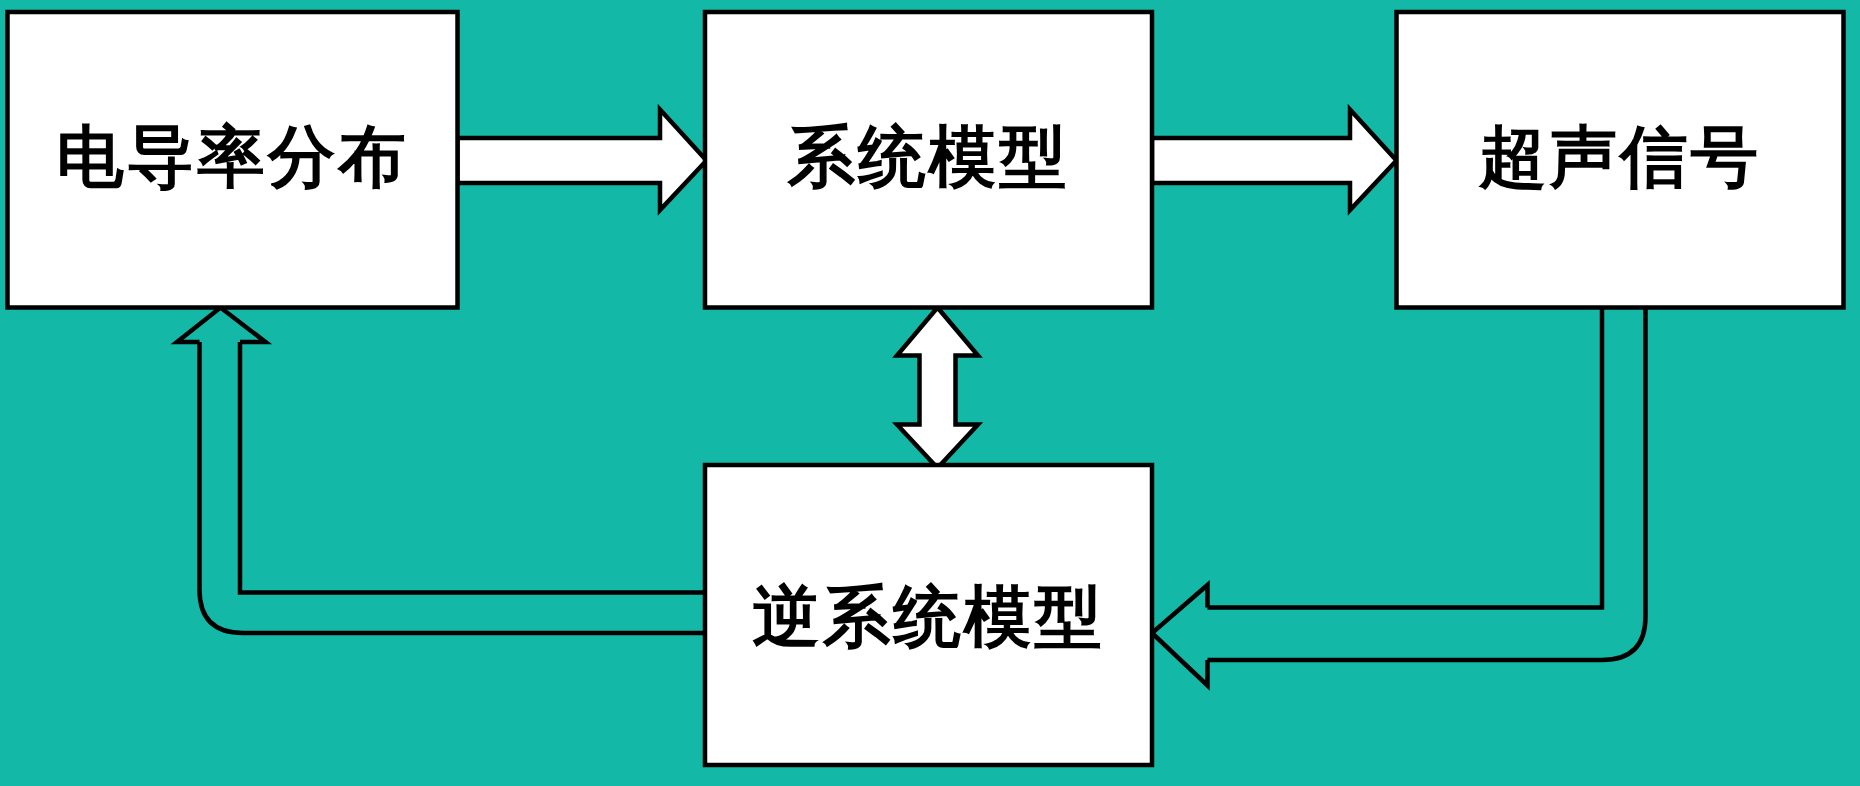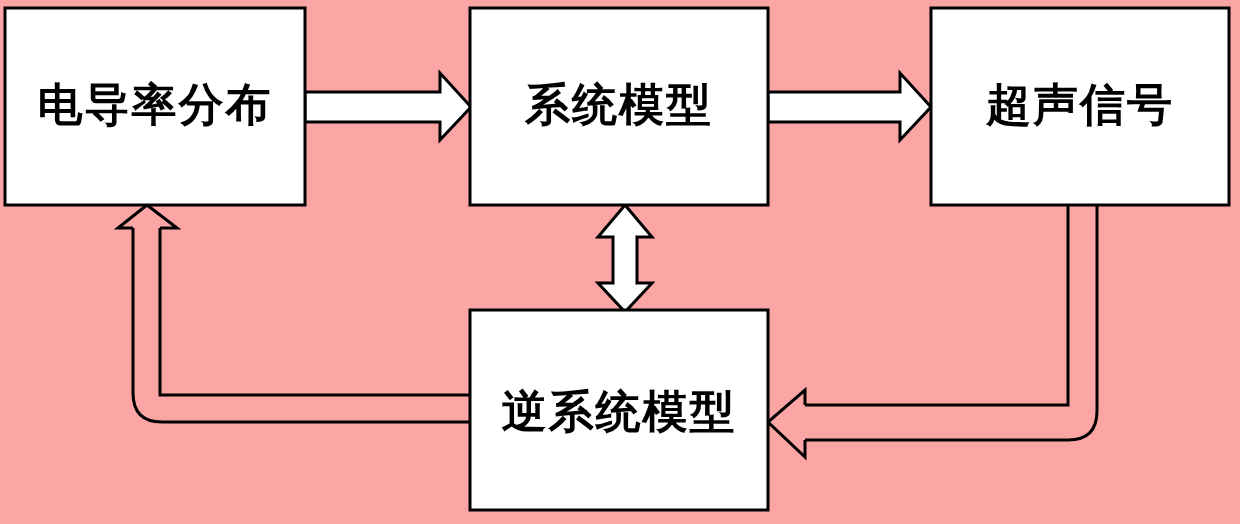--- a/index.html
+++ b/index.html
@@ -4,21 +4,21 @@
 <style>
   html, body {
     margin: 0;
     padding: 0;
     background: #ffffff;
   }
   #diagram-root {
     position: relative;
     width: 1240px;
     height: 524px;
-    background: #fca5a5;
+    background: #14b8a6;
     overflow: hidden;
     font-family: "DejaVu Serif", "Liberation Serif", serif;
   }
   svg#flow-svg {
     position: absolute;
     left: 0;
     top: 0;
     width: 1240px;
     height: 524px;
   }

